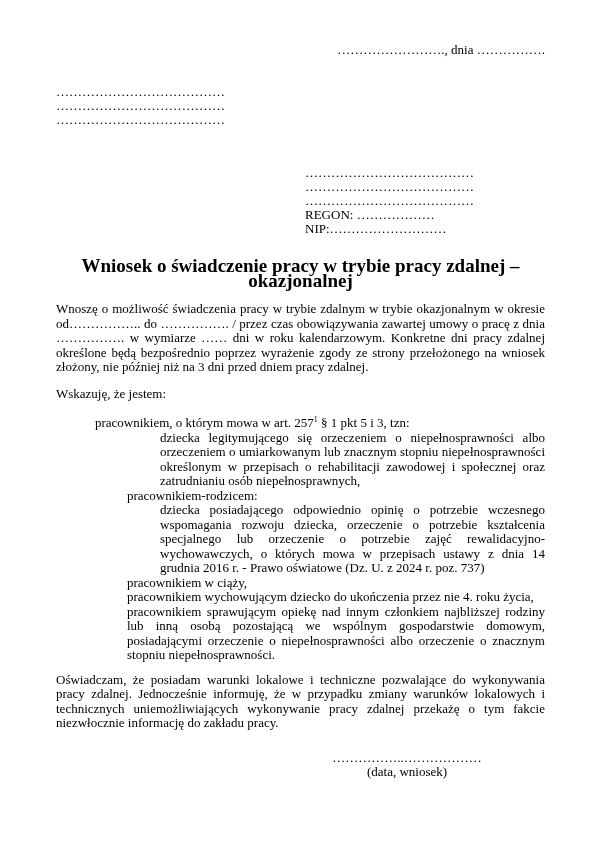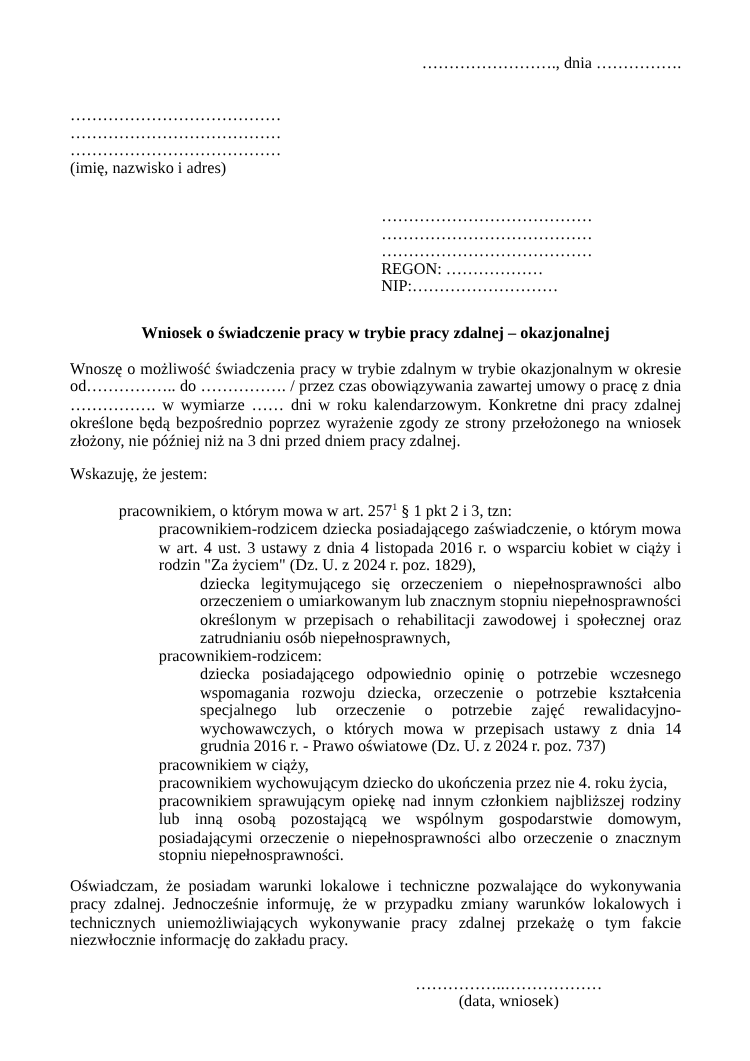--- a/index.html
+++ b/index.html
@@ -36,21 +36,21 @@
     top: 166px;
     line-height: 14px;
   }
   .content {
     position: absolute;
     left: 56px;
     top: 259px;
     width: 489px;
   }
   .doc-title {
-    font-size: 13px;
+    font-size: 19px;
     font-weight: bold;
     text-align: center;
     margin: 0 0 0 0;
   }
   .content p, .content div.li {
     margin: 0;
   }
   .just { text-align: justify; }
   .para-request { margin-top: 14px !important; }
   .list-intro { margin-top: 12px !important; }
@@ -75,42 +75,40 @@
 <body>
 
 <div class="page">
 
   <div class="date-line">……………………., dnia …………….</div>
 
   <div class="applicant">
     <div>…………………………………</div>
     <div>…………………………………</div>
     <div>…………………………………</div>
-    <div>(imię, nazwisko i adres)</div>
   </div>
 
   <div class="employer">
     <div>…………………………………</div>
     <div>…………………………………</div>
     <div>…………………………………</div>
     <div><span>REGON: </span><span>………………</span></div>
     <div><span>NIP:</span><span>………………………</span></div>
   </div>
 
   <div class="content">
 
     <h1 class="doc-title">Wniosek o świadczenie pracy w trybie pracy zdalnej – okazjonalnej</h1>
 
     <p class="just para-request">Wnoszę o możliwość świadczenia pracy w trybie zdalnym w trybie okazjonalnym w okresie od…………….. do ……………. / przez czas obowiązywania zawartej umowy o pracę z dnia ……………. w wymiarze …… dni w roku kalendarzowym. Konkretne dni pracy zdalnej określone będą bezpośrednio poprzez wyrażenie zgody ze strony przełożonego na wniosek złożony, nie później niż na 3 dni przed dniem pracy zdalnej.</p>
 
     <p class="list-intro">Wskazuję, że jestem:</p>
 
-    <div class="li lvl1"><span>pracownikiem, o którym mowa w art. 257</span><sup>1</sup><span> § 1 pkt 2 i 3, tzn:</span></div>
+    <div class="li lvl1"><span>pracownikiem, o którym mowa w art. 257</span><sup>1</sup><span> § 1 pkt 5 i 3, tzn:</span></div>
 
-    <div class="li lvl2 just">pracownikiem-rodzicem dziecka posiadającego zaświadczenie, o którym mowa w art. 4 ust. 3 ustawy z dnia 4 listopada 2016 r. o wsparciu kobiet w ciąży i rodzin "Za życiem" (Dz. U. z 2024 r. poz. 1829),</div>
     <div class="li lvl3 just">dziecka legitymującego się orzeczeniem o niepełnosprawności albo orzeczeniem o umiarkowanym lub znacznym stopniu niepełnosprawności określonym w przepisach o rehabilitacji zawodowej i społecznej oraz zatrudnianiu osób niepełnosprawnych,</div>
     <div class="li lvl2">pracownikiem-rodzicem:</div>
     <div class="li lvl3 just">dziecka posiadającego odpowiednio opinię o potrzebie wczesnego wspomagania rozwoju dziecka, orzeczenie o potrzebie kształcenia specjalnego lub orzeczenie o potrzebie zajęć rewalidacyjno-wychowawczych, o których mowa w przepisach ustawy z dnia 14 grudnia 2016 r. - Prawo oświatowe (Dz. U. z 2024 r. poz. 737)</div>
     <div class="li lvl2">pracownikiem w ciąży,</div>
     <div class="li lvl2">pracownikiem wychowującym dziecko do ukończenia przez nie 4. roku życia,</div>
     <div class="li lvl2 just">pracownikiem sprawującym opiekę nad innym członkiem najbliższej rodziny lub inną osobą pozostającą we wspólnym gospodarstwie domowym, posiadającymi orzeczenie o niepełnosprawności albo orzeczenie o znacznym stopniu niepełnosprawności.</div>
 
     <p class="just statement">Oświadczam, że posiadam warunki lokalowe i techniczne pozwalające do wykonywania pracy zdalnej. Jednocześnie informuję, że w przypadku zmiany warunków lokalowych i technicznych uniemożliwiających wykonywanie pracy zdalnej przekażę o tym fakcie niezwłocznie informację do zakładu pracy.</p>
 
     <div class="signature">

